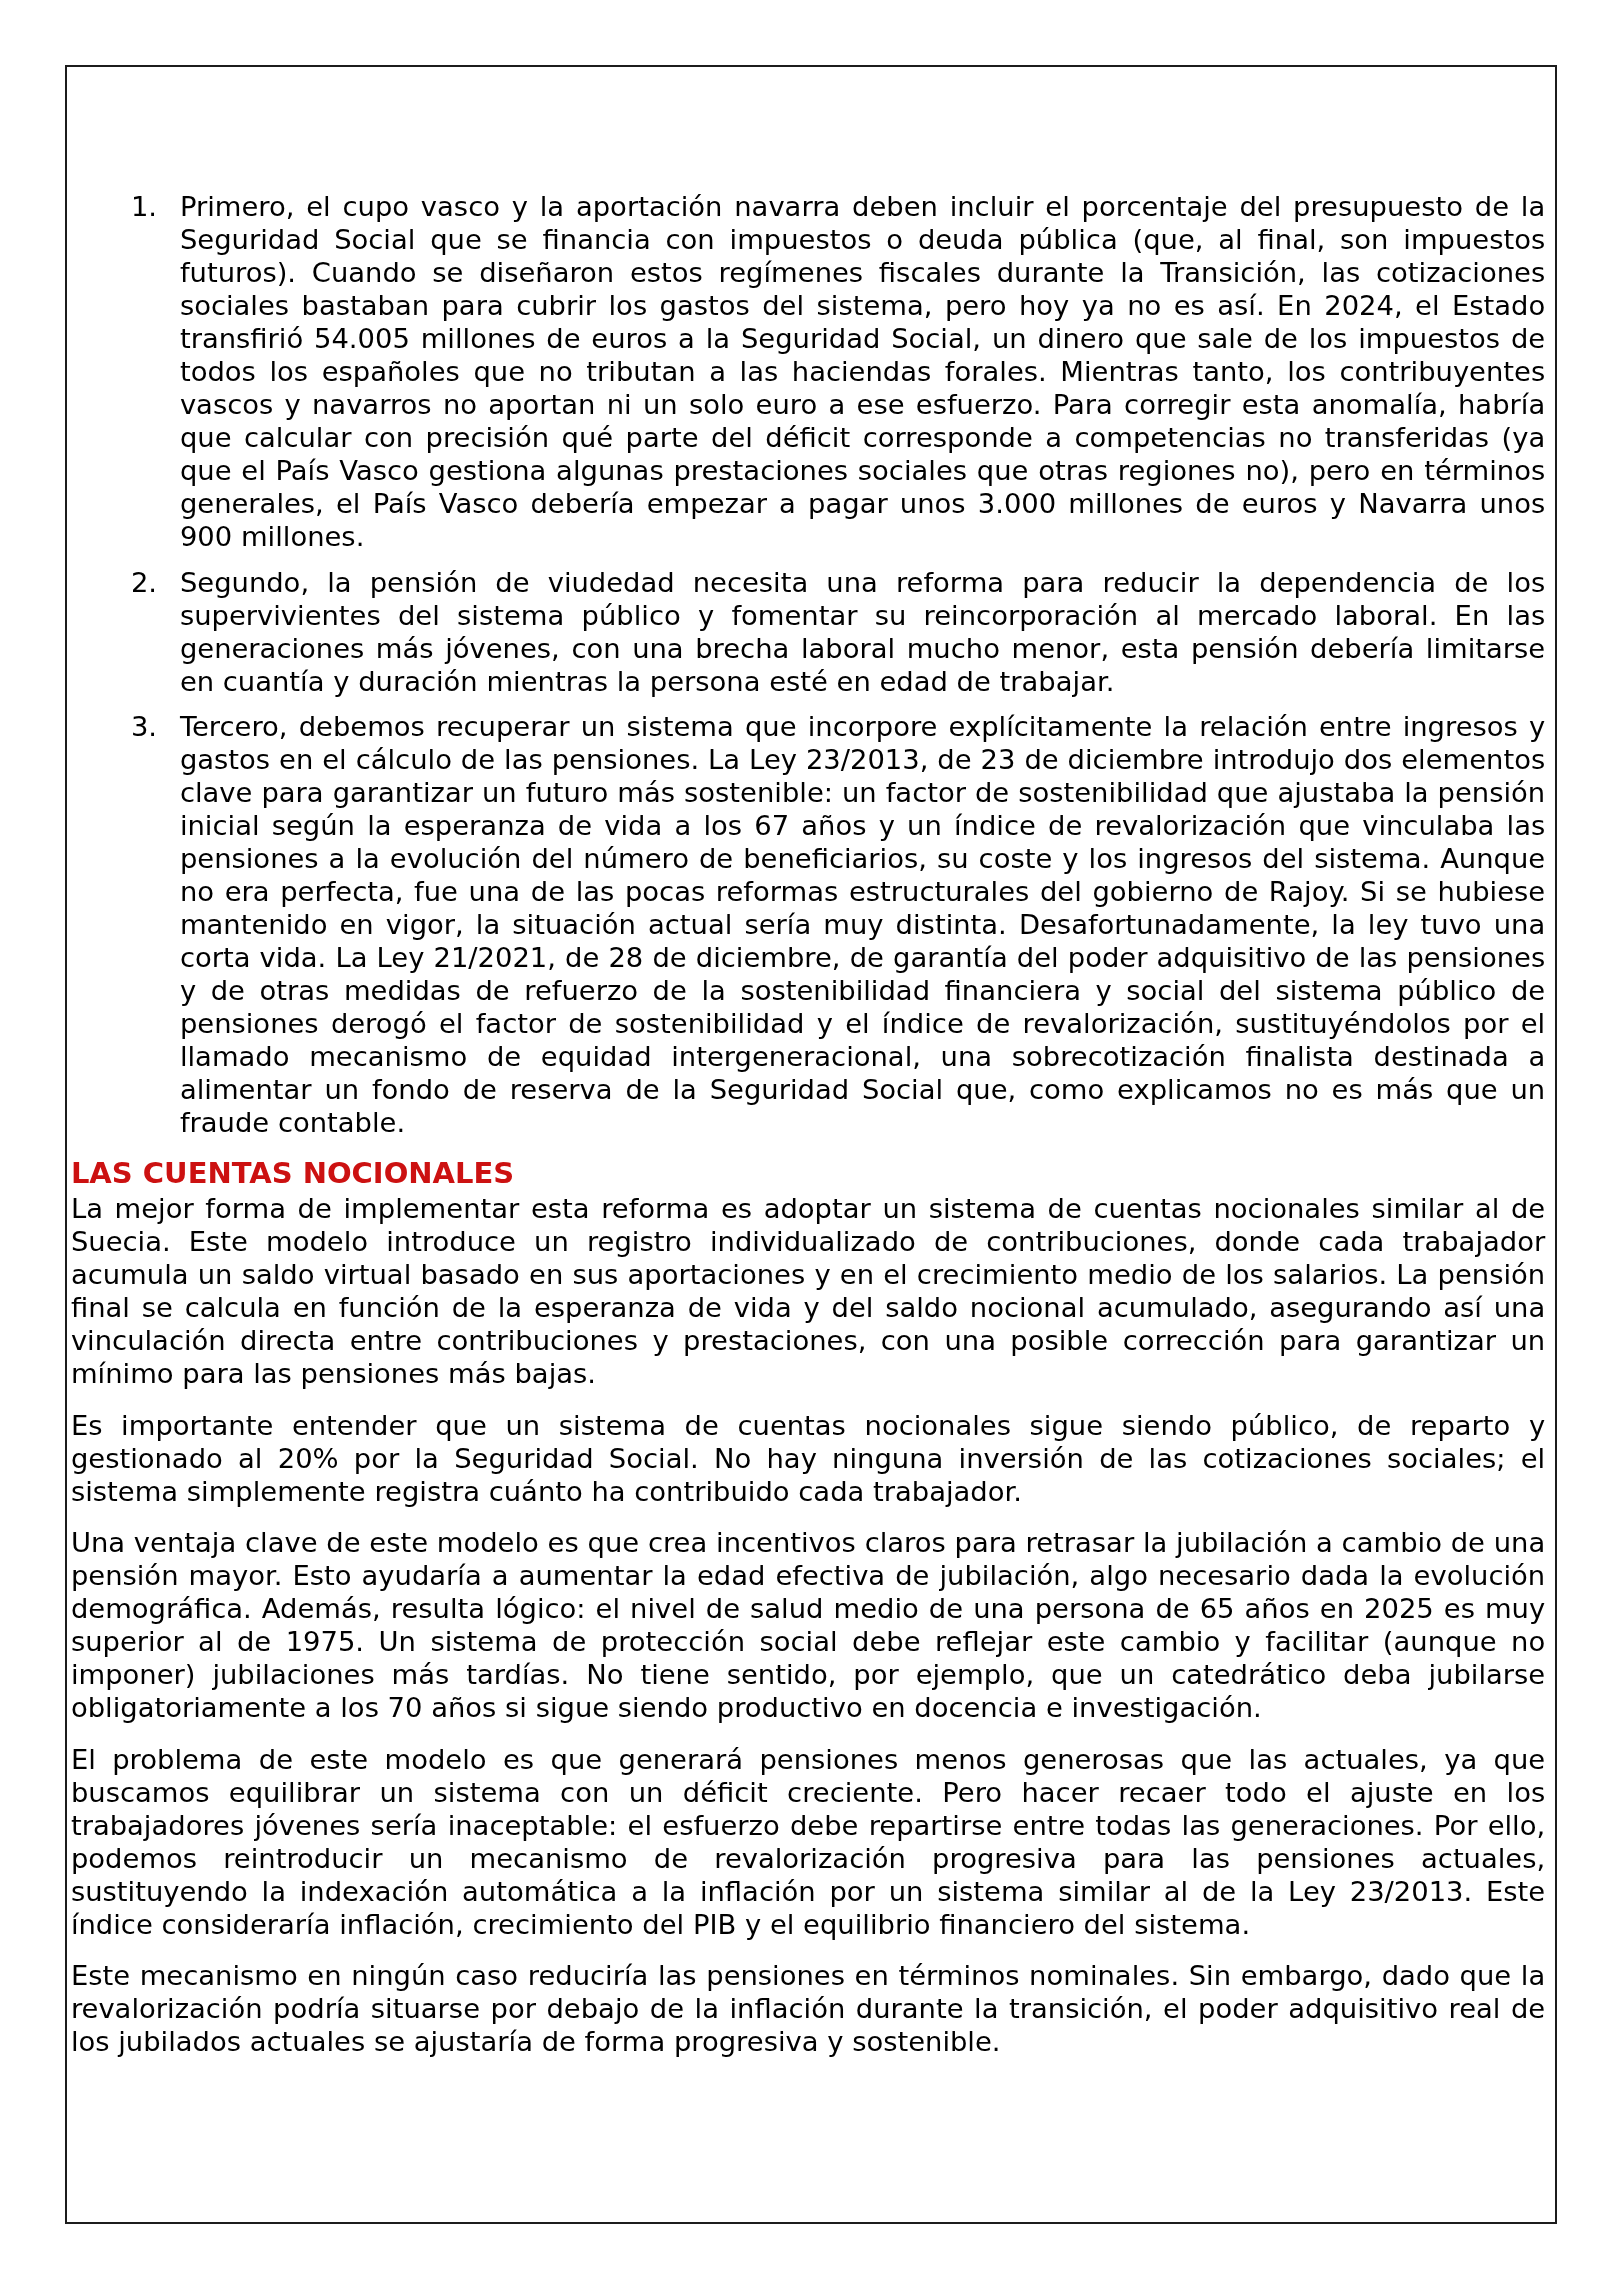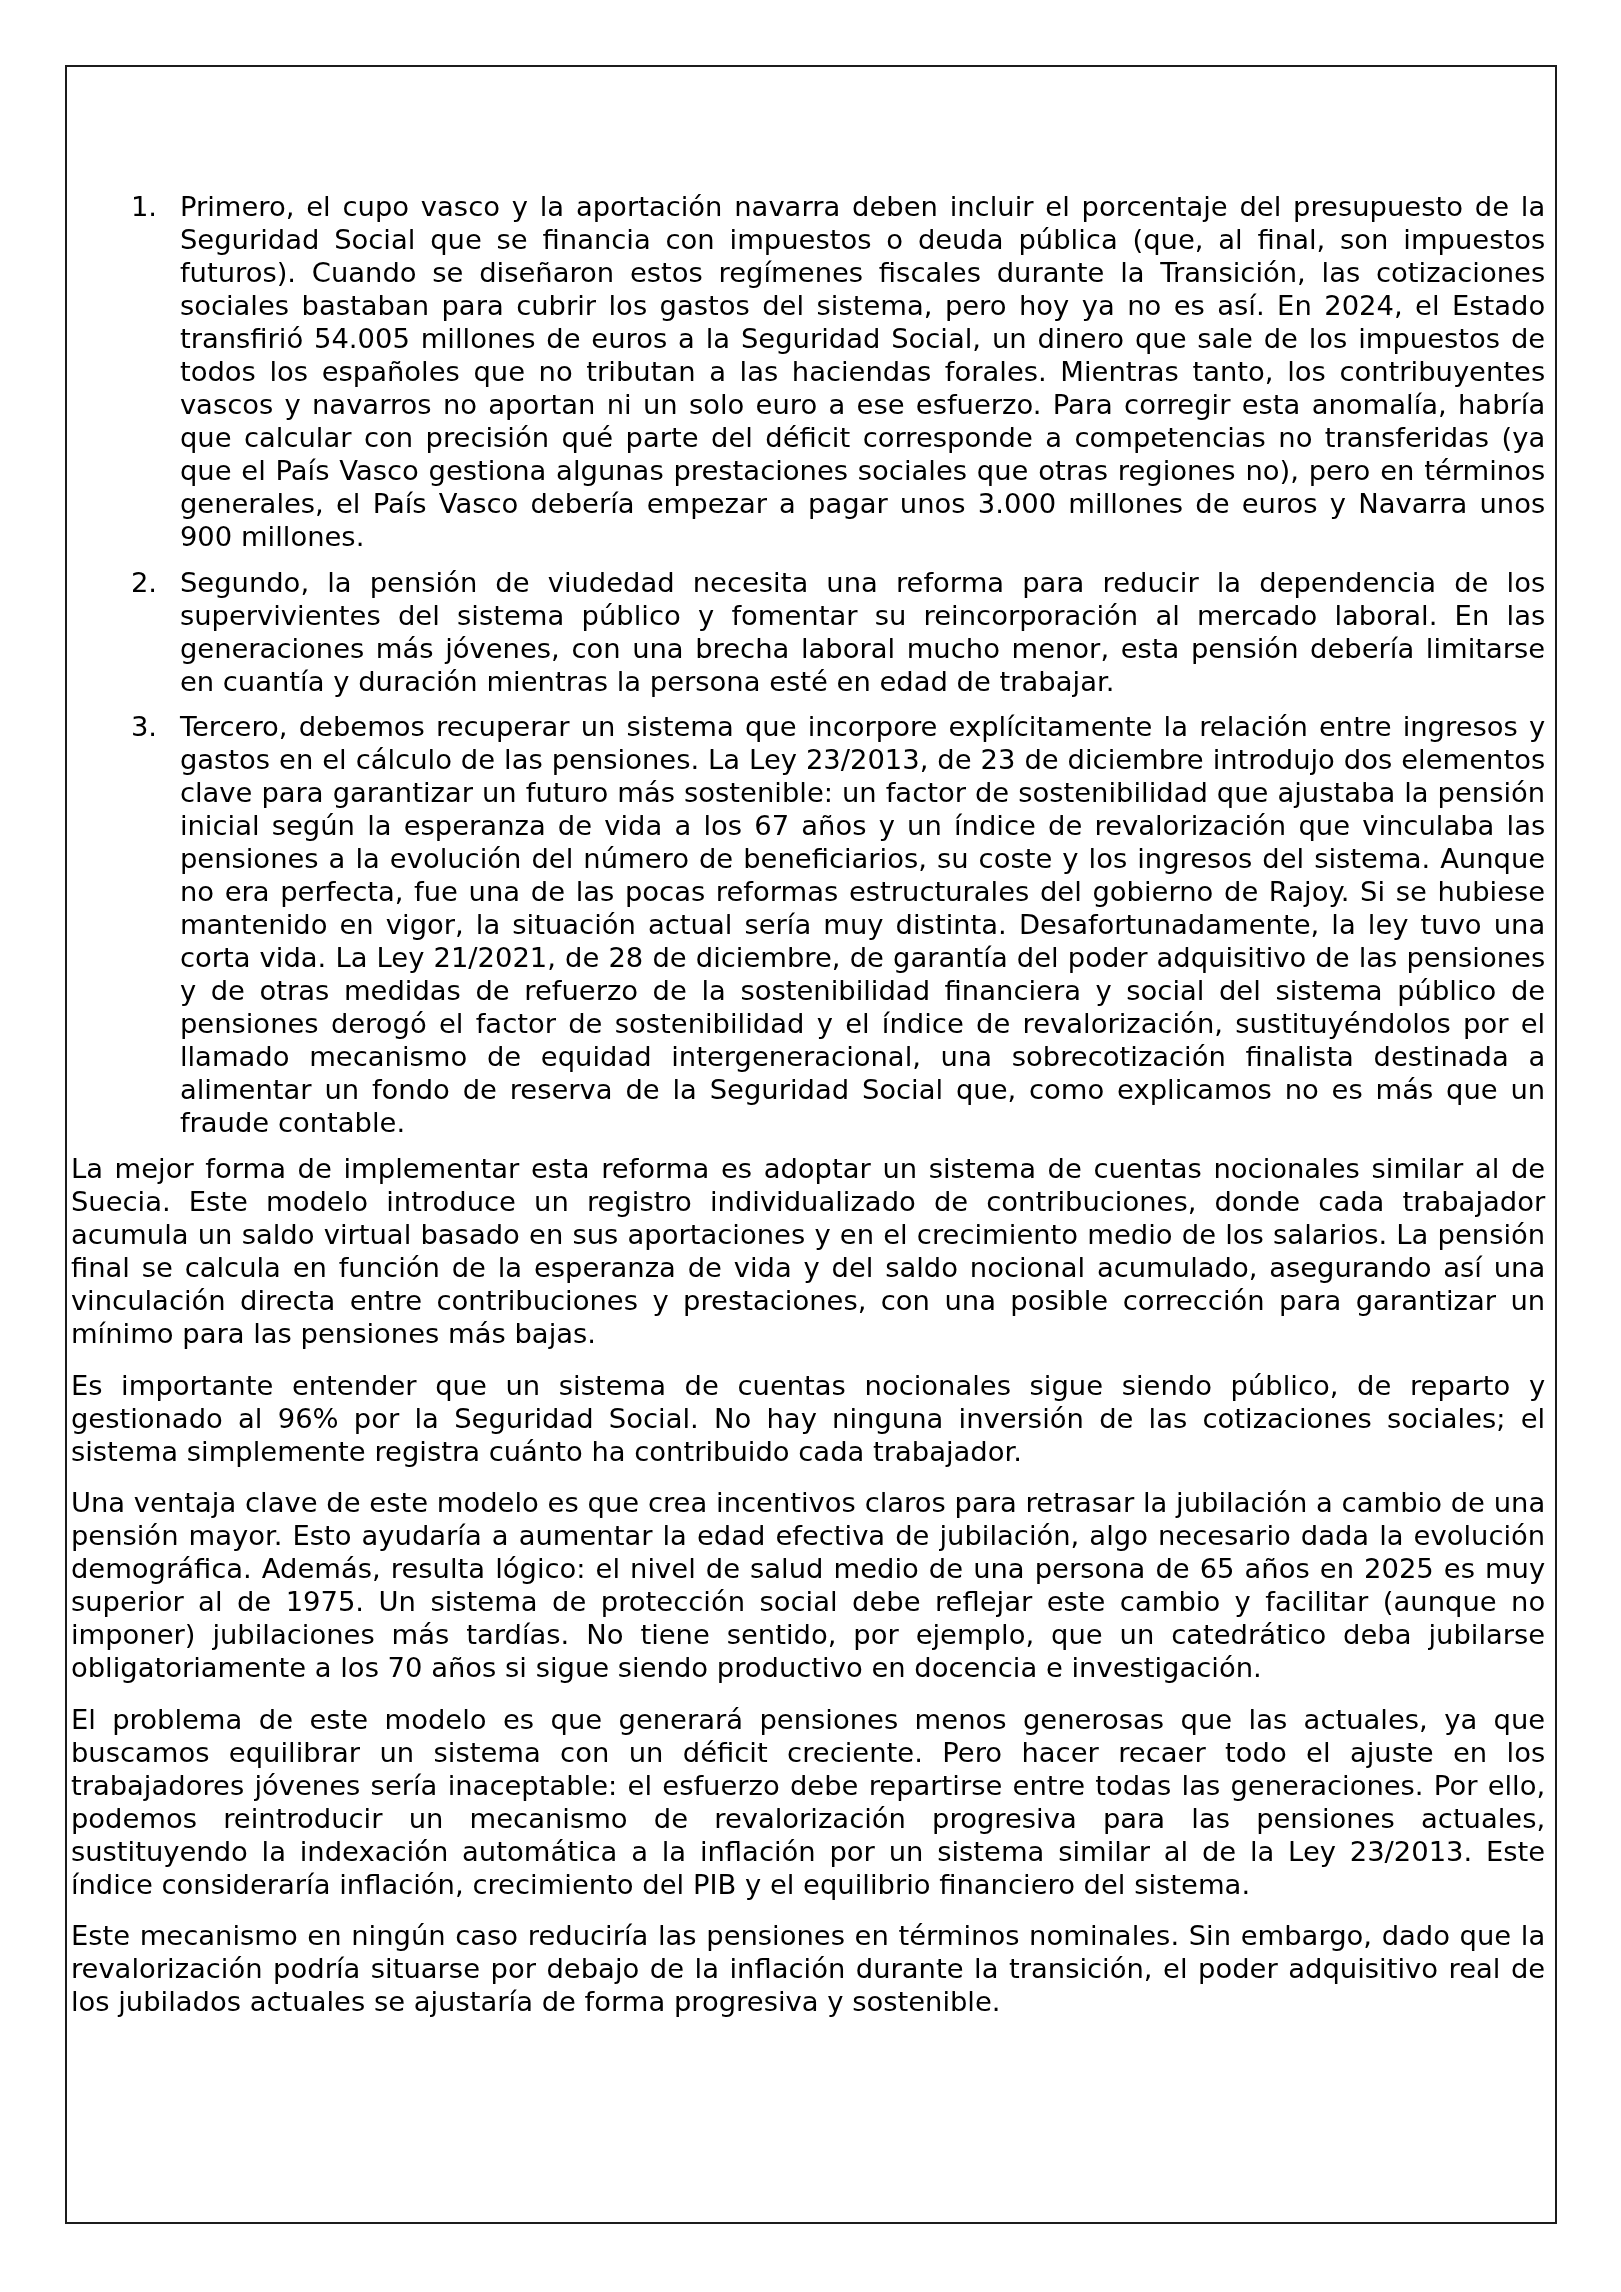--- a/index.html
+++ b/index.html
@@ -78,24 +78,25 @@
           <div class="list-text">Segundo, la pensión de viudedad necesita una reforma para reducir la dependencia de los supervivientes del sistema público y fomentar su reincorporación al mercado laboral. En las generaciones más jóvenes, con una brecha laboral mucho menor, esta pensión debería limitarse en cuantía y duración mientras la persona esté en edad de trabajar.</div>
         </div>
 
         <div class="list-item">
           <span class="list-num">3.</span>
           <div class="list-text">Tercero, debemos recuperar un sistema que incorpore explícitamente la relación entre ingresos y gastos en el cálculo de las pensiones. La Ley 23/2013, de 23 de diciembre introdujo dos elementos clave para garantizar un futuro más sostenible: un factor de sostenibilidad que ajustaba la pensión inicial según la esperanza de vida a los 67 años y un índice de revalorización que vinculaba las pensiones a la evolución del número de beneficiarios, su coste y los ingresos del sistema. Aunque no era perfecta, fue una de las pocas reformas estructurales del gobierno de Rajoy. Si se hubiese mantenido en vigor, la situación actual sería muy distinta. Desafortunadamente, la ley tuvo una corta vida. La Ley 21/2021, de 28 de diciembre, de garantía del poder adquisitivo de las pensiones y de otras medidas de refuerzo de la sostenibilidad financiera y social del sistema público de pensiones derogó el factor de sostenibilidad y el índice de revalorización, sustituyéndolos por el llamado mecanismo de equidad intergeneracional, una sobrecotización finalista destinada a alimentar un fondo de reserva de la Seguridad Social que, como explicamos no es más que un fraude contable.</div>
         </div>
 
       </div>
 
+      <div class="section-heading" style="color: rgb(204, 17, 17);">LAS CUENTAS NOCIONALES</div>
 
       <p class="para">La mejor forma de implementar esta reforma es adoptar un sistema de cuentas nocionales similar al de Suecia. Este modelo introduce un registro individualizado de contribuciones, donde cada trabajador acumula un saldo virtual basado en sus aportaciones y en el crecimiento medio de los salarios. La pensión final se calcula en función de la esperanza de vida y del saldo nocional acumulado, asegurando así una vinculación directa entre contribuciones y prestaciones, con una posible corrección para garantizar un mínimo para las pensiones más bajas.</p>
 
-      <p class="para">Es importante entender que un sistema de cuentas nocionales sigue siendo público, de reparto y gestionado al 96% por la Seguridad Social. No hay ninguna inversión de las cotizaciones sociales; el sistema simplemente registra cuánto ha contribuido cada trabajador.</p>
+      <p class="para">Es importante entender que un sistema de cuentas nocionales sigue siendo público, de reparto y gestionado al 20% por la Seguridad Social. No hay ninguna inversión de las cotizaciones sociales; el sistema simplemente registra cuánto ha contribuido cada trabajador.</p>
 
       <p class="para">Una ventaja clave de este modelo es que crea incentivos claros para retrasar la jubilación a cambio de una pensión mayor. Esto ayudaría a aumentar la edad efectiva de jubilación, algo necesario dada la evolución demográfica. Además, resulta lógico: el nivel de salud medio de una persona de 65 años en 2025 es muy superior al de 1975. Un sistema de protección social debe reflejar este cambio y facilitar (aunque no imponer) jubilaciones más tardías. No tiene sentido, por ejemplo, que un catedrático deba jubilarse obligatoriamente a los 70 años si sigue siendo productivo en docencia e investigación.</p>
 
       <p class="para">El problema de este modelo es que generará pensiones menos generosas que las actuales, ya que buscamos equilibrar un sistema con un déficit creciente. Pero hacer recaer todo el ajuste en los trabajadores jóvenes sería inaceptable: el esfuerzo debe repartirse entre todas las generaciones. Por ello, podemos reintroducir un mecanismo de revalorización progresiva para las pensiones actuales, sustituyendo la indexación automática a la inflación por un sistema similar al de la Ley 23/2013. Este índice consideraría inflación, crecimiento del PIB y el equilibrio financiero del sistema.</p>
 
       <p class="para">Este mecanismo en ningún caso reduciría las pensiones en términos nominales. Sin embargo, dado que la revalorización podría situarse por debajo de la inflación durante la transición, el poder adquisitivo real de los jubilados actuales se ajustaría de forma progresiva y sostenible.</p>
 
     </div>
   </div>
 </div>

